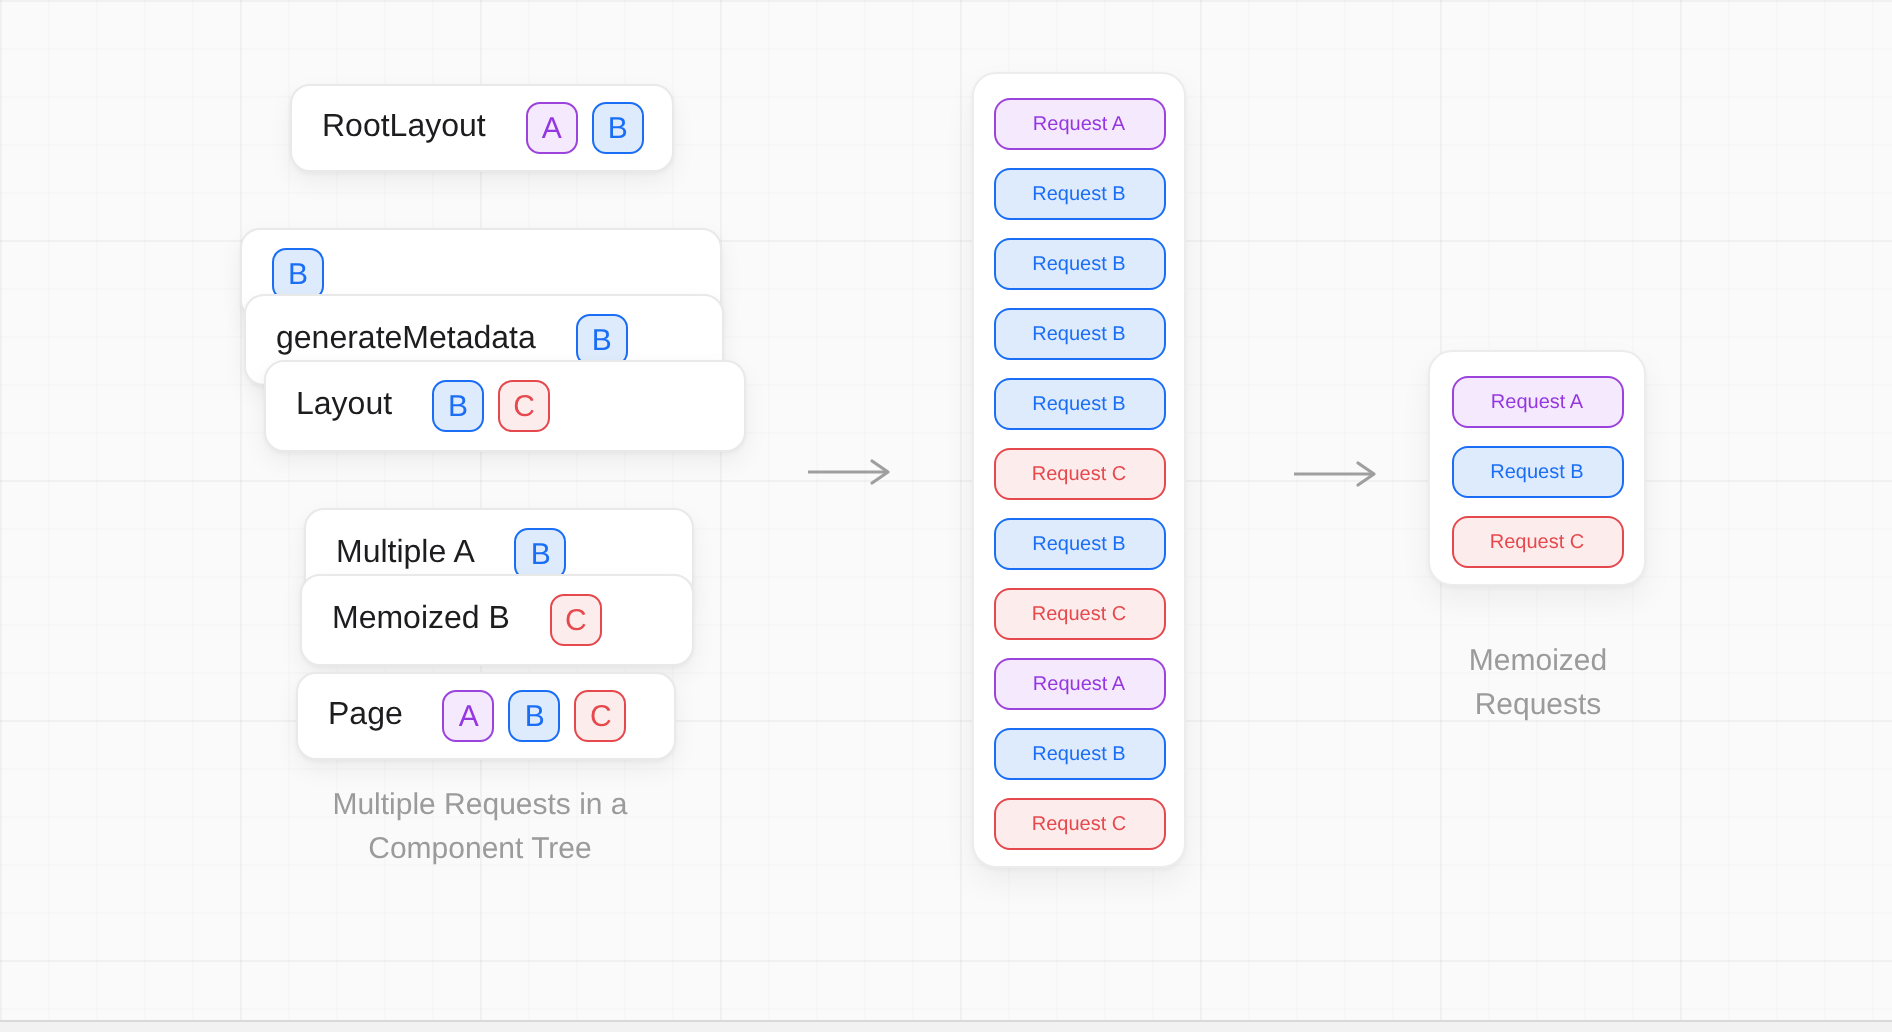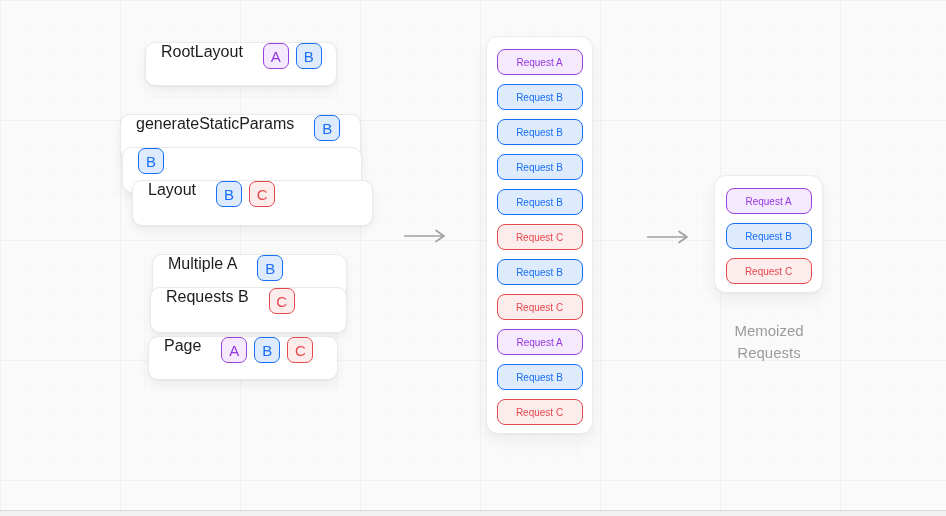--- a/index.html
+++ b/index.html
@@ -19,20 +19,21 @@
   }
 
   
   .card {
     position: absolute;
     background: #ffffff;
     border: 1px solid #e9e9e9;
     border-radius: 10px;
     box-shadow: 0 1px 2px rgba(0,0,0,0.04), 0 5px 12px rgba(0,0,0,0.055);
     display: flex;
+    align-items: center;
     padding: 0 15px;
     gap: 20px;
     box-sizing: border-box;
   }
   .card-label { font-size: 16px; color: #1d1d1f; white-space: nowrap; }
   .badge-row { display: flex; gap: 7px; }
   .sq-badge {
     width: 26px; height: 26px;
     border-radius: 7px;
     border: 1.5px solid;
@@ -116,59 +117,60 @@
 
   <div class="card pos-root">
     <span class="card-label">RootLayout</span>
     <span class="badge-row">
         <span class="sq-badge c-purple">A</span>
         <span class="sq-badge c-blue">B</span>
       </span>
   </div>
 
   <div class="card pos-st1-a">
-    <span class="card-label">generateStaticParams</span>
     <span class="badge-row">
         <span class="sq-badge c-blue">B</span>
       </span>
   </div>
   <div class="card pos-st1-b">
+    <span class="card-label">generateMetadata</span>
     <span class="badge-row">
         <span class="sq-badge c-blue">B</span>
       </span>
   </div>
   <div class="card pos-st1-c">
     <span class="card-label">Layout</span>
     <span class="badge-row">
         <span class="sq-badge c-blue">B</span>
         <span class="sq-badge c-red">C</span>
       </span>
   </div>
 
   <div class="card pos-st2-a">
     <span class="card-label">Multiple A</span>
     <span class="badge-row">
         <span class="sq-badge c-blue">B</span>
       </span>
   </div>
   <div class="card pos-st2-b">
-    <span class="card-label">Requests B</span>
+    <span class="card-label">Memoized B</span>
     <span class="badge-row">
         <span class="sq-badge c-red">C</span>
       </span>
   </div>
   <div class="card pos-st2-c">
     <span class="card-label">Page</span>
     <span class="badge-row">
         <span class="sq-badge c-purple">A</span>
         <span class="sq-badge c-blue">B</span>
         <span class="sq-badge c-red">C</span>
       </span>
   </div>
 
+  <div class="caption pos-tree-caption">Multiple Requests in a Component Tree</div>
 
   <div class="arrow pos-arrow-1">
     <svg width="46" height="18" viewBox="0 0 46 18" fill="none">
       <line x1="1" y1="9" x2="40" y2="9" stroke="#9f9f9f" stroke-width="1.6"></line>
       <path d="M33 3.5 L41 9 L33 14.5" stroke="#9f9f9f" stroke-width="1.6" fill="none" stroke-linecap="round" stroke-linejoin="round"></path>
     </svg>
   </div>
 
   <div class="panel pos-all-panel">
       <div class="pill c-purple">Request A</div>

